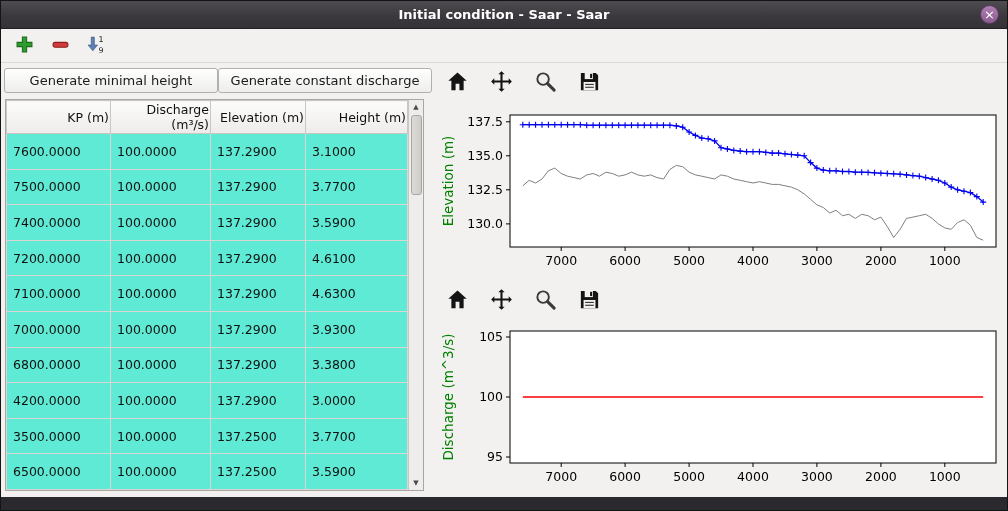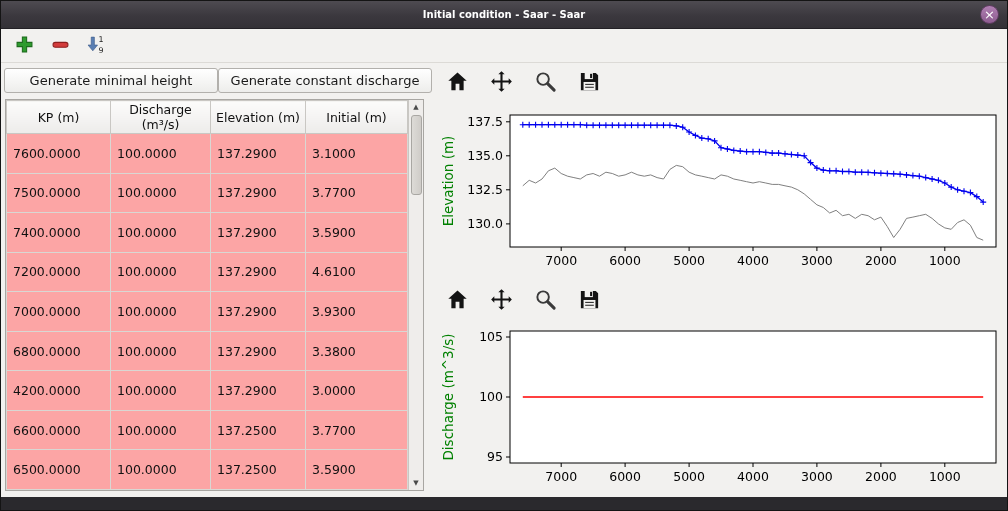--- a/index.html
+++ b/index.html
@@ -11,21 +11,21 @@
   }
   .window { position:absolute; inset:0; border:1px solid #141414; background:#f2f1ef; }
 
   
   .titlebar {
     position:absolute; left:0; top:0; right:0; height:28px;
     background:linear-gradient(#4e4b51,#3b383e 55%,#343237);
     display:flex; align-items:center; justify-content:center;
     border-bottom:1px solid #232126;
   }
-  .titlebar .title { color:#ffffff; font-size:10px; font-weight:bold; }
+  .titlebar .title { color:#ffffff; font-size:13px; font-weight:bold; }
   .close-btn {
     position:absolute; right:8px; top:4px; width:19px; height:19px; border-radius:50%;
     background:linear-gradient(#b07fb2,#8d5c90); border:1px solid #5f3d62;
     color:#fff; font-size:13px; line-height:17px; text-align:center; cursor:default;
   }
 
   
   .main-toolbar {
     position:absolute; left:0; top:28px; right:0; height:34px;
     display:flex; align-items:center; padding-left:10px; gap:10px;
@@ -41,24 +41,24 @@
     font-family:"DejaVu Sans","Liberation Sans",sans-serif;
     background:linear-gradient(#ffffff,#ededeb); border:1px solid #b2b0ac; border-radius:3px;
   }
   .table-wrap {
     position:absolute; left:4px; top:98px; width:419px; height:392px;
     background:#ffffff; border:1px solid #a8a6a2; display:flex; overflow:hidden;
   }
   table { border-collapse:collapse; table-layout:fixed; width:401px; font-size:12.5px; }
   col.c1{width:104px} col.c2{width:100px} col.c3{width:95px} col.c4{width:102px}
   th {
-    height:23px; font-weight:normal; text-align:center; font-size:12.5px;
+    height:23px; font-weight:normal; text-align:right; font-size:12.5px;
     background:linear-gradient(#fcfcfb,#edecea); border:1px solid #c9c7c3; color:#111;margin-top:8px;
   }
-  td { height:30px; background:#fca5a5; border:1px solid #d9d7d3; padding:0 6px; text-align:left; color:#111; }
+  td { height:30px; background:#5eead4; border:1px solid #d9d7d3; padding:0 6px; text-align:left; color:#111; }
 
   
   .vscrollbar {
     width:16px; height:100%; background:#efedeb; border-left:1px solid #c9c7c3;
     display:flex; flex-direction:column; align-items:center;
   }
   .sb-btn { height:14px; width:100%; text-align:center; font-size:7px; line-height:14px; color:#4a4a4a; }
   .sb-track { flex:1; width:100%; position:relative; }
   .sb-thumb {
     position:absolute; top:1px; left:2px; width:11px; height:80px;
@@ -126,21 +126,21 @@
           <col class="c1">
           <col class="c2">
           <col class="c3">
           <col class="c4">
         </colgroup>
       <thead>
           <tr id="table-head">
             <th>KP (m)</th>
             <th>Discharge (m³/s)</th>
             <th>Elevation (m)</th>
-            <th>Initial (m)</th>
+            <th>Height (m)</th>
           </tr>
         </thead>
       <tbody id="table-body">
           <tr>
             <td>7600.0000</td>
             <td>100.0000</td>
             <td>137.2900</td>
             <td>3.1000</td>
           </tr>
           <tr>
@@ -155,39 +155,45 @@
             <td>137.2900</td>
             <td>3.5900</td>
           </tr>
           <tr>
             <td>7200.0000</td>
             <td>100.0000</td>
             <td>137.2900</td>
             <td>4.6100</td>
           </tr>
           <tr>
+            <td>7100.0000</td>
+            <td>100.0000</td>
+            <td>137.2900</td>
+            <td>4.6300</td>
+          </tr>
+          <tr>
             <td>7000.0000</td>
             <td>100.0000</td>
             <td>137.2900</td>
             <td>3.9300</td>
           </tr>
           <tr>
             <td>6800.0000</td>
             <td>100.0000</td>
             <td>137.2900</td>
             <td>3.3800</td>
           </tr>
           <tr>
             <td>4200.0000</td>
             <td>100.0000</td>
             <td>137.2900</td>
             <td>3.0000</td>
           </tr>
           <tr>
-            <td>6600.0000</td>
+            <td>3500.0000</td>
             <td>100.0000</td>
             <td>137.2500</td>
             <td>3.7700</td>
           </tr>
           <tr>
             <td>6500.0000</td>
             <td>100.0000</td>
             <td>137.2500</td>
             <td>3.5900</td>
           </tr>

